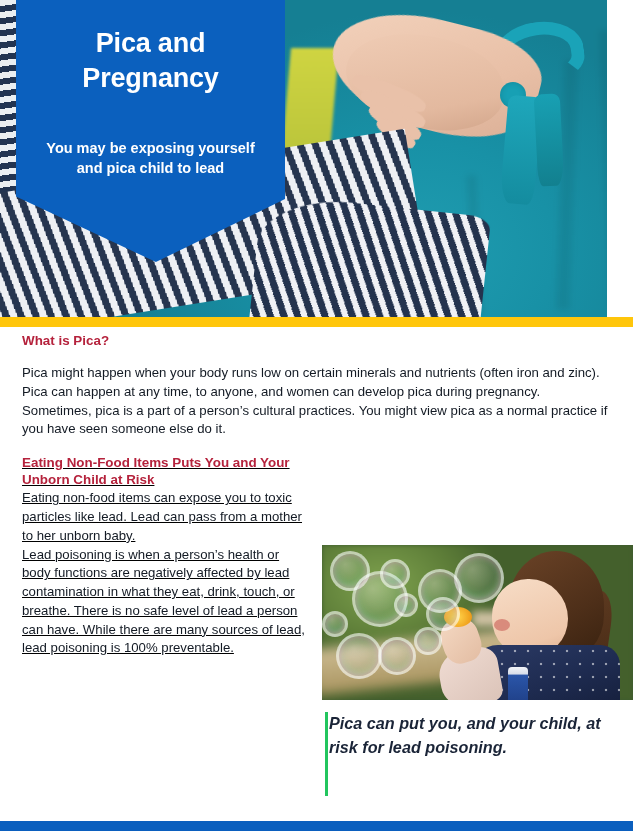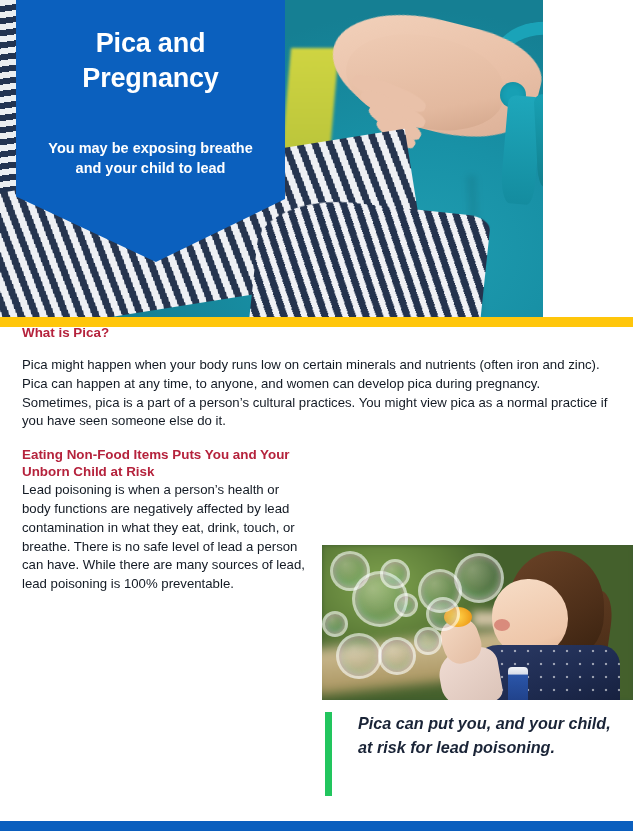--- a/index.html
+++ b/index.html
@@ -17,21 +17,21 @@
     position: relative;
     width: 633px;
     height: 831px;
     background: #ffffff;
   }
 
   
   .hero {
     position: absolute;
     top: 0; left: 0;
-    width: 543px;
+    width: 607px;
     height: 317px;
     overflow: hidden;
     background: #2f93a3;
   }
 
   .hero-photo {
     position: absolute;
     inset: 0;
     background:
       
@@ -187,21 +187,21 @@
   .yellow-bar {
     position: absolute;
     left: 0; top: 317px;
     width: 633px; height: 10px;
     background: #FFC60B;
   }
 
   
   .content {
     position: absolute;
-    left: 0; top: 314px;
+    left: 0; top: 322px;
     width: 633px;
     padding: 10px 22px 0 22px;
   }
 
   .sec-head {
     color: #B5223C;
     font-size: 13.4px;
     font-weight: bold;
     line-height: 1.28;
     margin-bottom: 1px;
@@ -211,20 +211,21 @@
     font-size: 13.2px;
     line-height: 1.42;
   }
   .section { margin-bottom: 15px; }
 
   
   .cols {
     position: relative;
     display: flex;
     gap: 4px;
+    text-decoration: underline;
   }
   .col-left { width: 288px; flex: 0 0 288px; }
   .col-right { flex: 1 1 auto; position: relative; }
 
   .para-gap { }
 
   
   .photo-frame {
     position: absolute;
     left: 322px; top: 545px;
@@ -341,22 +342,22 @@
     width: 20px; height: 38px;
     background: linear-gradient(180deg, #f2f4f8 0%, #d8deea 18%, #2a55a8 22%, #1f3f86 100%);
     border-radius: 4px;
   }
 
   
   .quote {
     position: absolute;
     left: 325px; top: 712px;
     width: 300px;
-    padding-left: 26px;
-    border-left: 7px solid #22c55e;
+    padding-left: 1px;
+    border-left: 3px solid #22c55e;
     min-height: 84px;
   }
   .quote-text {
     color: #1a2437;
     font-style: italic;
     font-weight: bold;
     font-size: 16.2px;
     line-height: 1.46;
   }
 
@@ -390,39 +391,40 @@
       <div class="bow-tail"></div>
       <div class="bow-tail2"></div>
       <div class="fold fold1"></div>
       <div class="fold fold2"></div>
       <div class="stripes-bottom"></div>
       <div class="stripes-right"></div>
     </div>
 
     <div class="banner">
       <div class="banner-title">Pica and Pregnancy</div>
-      <div class="banner-sub">You may be exposing breathe and your child to lead</div>
+      <div class="banner-sub">You may be exposing yourself and pica child to lead</div>
     </div>
   </div>
 
   <div class="yellow-bar"></div>
 
   <div class="content">
 
     <div class="section">
       <div class="sec-head">What is Pica?</div>
     </div>
 
     <div class="section">
       <div class="body-text">Pica might happen when your body runs low on certain minerals and nutrients (often iron and zinc). Pica can happen at any time, to anyone, and women can develop pica during pregnancy. Sometimes, pica is a part of a person’s cultural practices. You might view pica as a normal practice if you have seen someone else do it.</div>
     </div>
 
     <div class="cols">
       <div class="col-left">
         <div class="sec-head">Eating Non-Food Items Puts You and Your Unborn Child at Risk</div>
+        <div class="body-text">Eating non-food items can expose you to toxic particles like lead. Lead can pass from a mother to her unborn baby.</div>
         <div class="body-text para-gap">Lead poisoning is when a person’s health or body functions are negatively affected by lead contamination in what they eat, drink, touch, or breathe. There is no safe level of lead a person can have. While there are many sources of lead, lead poisoning is 100% preventable.</div>
       </div>
       <div class="col-right"></div>
     </div>
 
   </div>
 
   <div class="photo-frame">
     <div class="photo-bg"></div>
     <div class="path-blur"></div>

